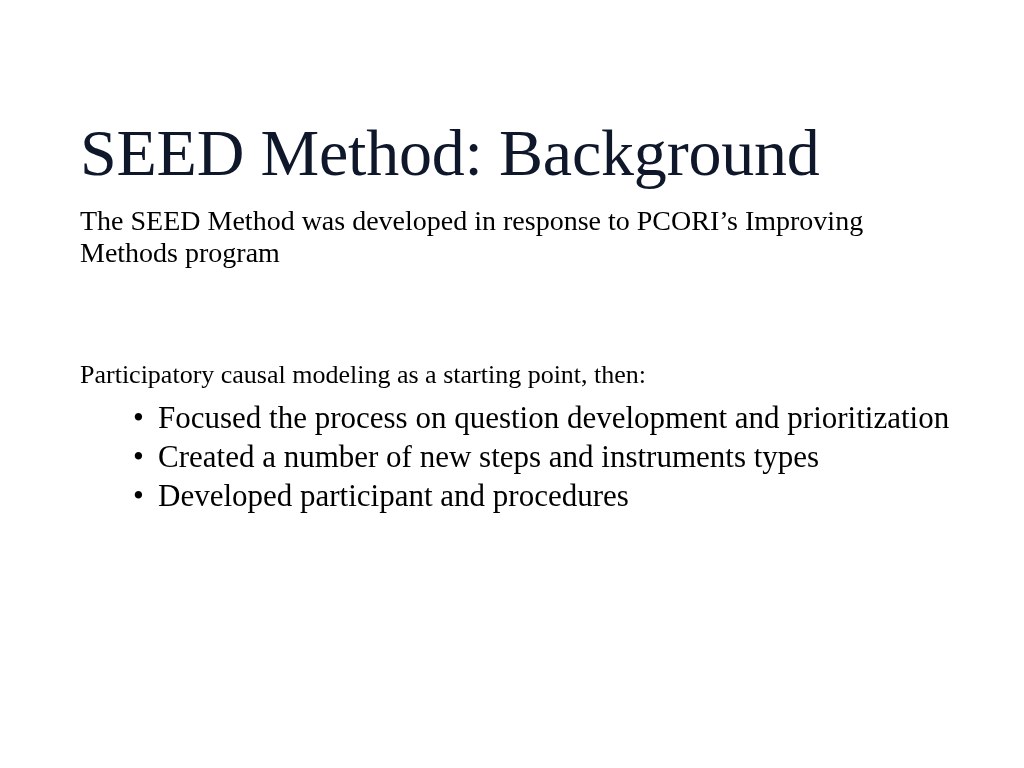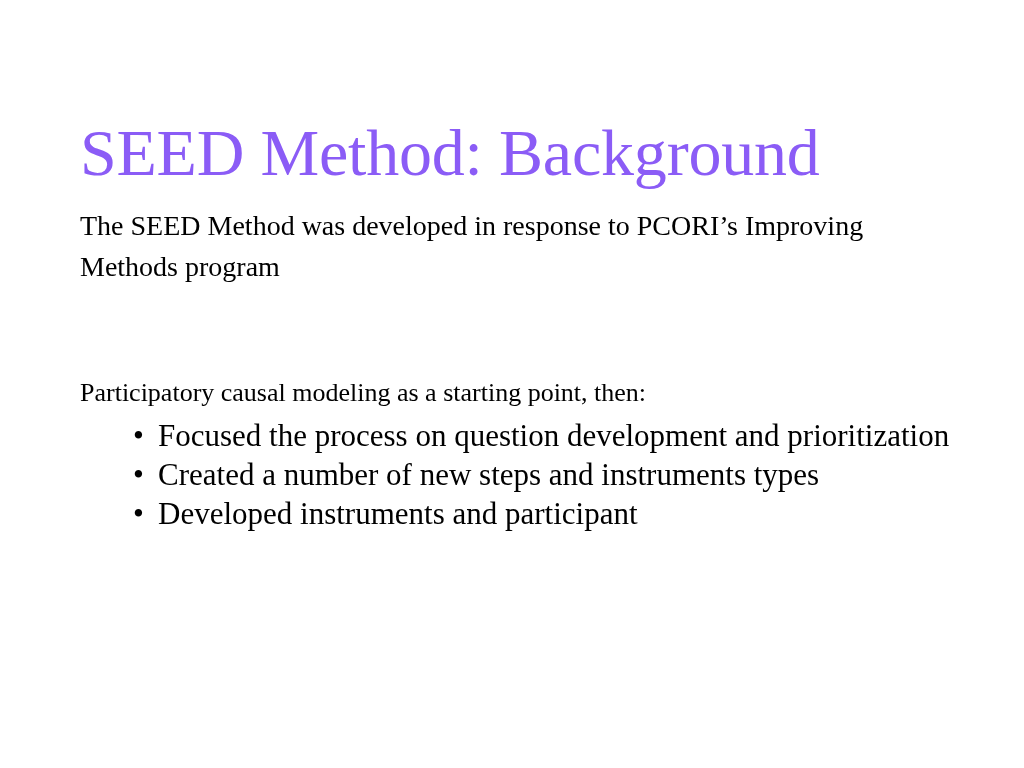--- a/index.html
+++ b/index.html
@@ -28,34 +28,34 @@
   .slide-title {
     position: absolute;
     left: 80px;
     top: 76px;
     width: 880px;
     font-size: 66px;
     line-height: 1.0;
     font-weight: normal;
     letter-spacing: -0.2px;
     white-space: nowrap;
-    color: #8b5cf6;
+    color: #0f172a;
   }
 
   
   .body-area {
     position: absolute;
     left: 80px;
     top: 205px;
     width: 880px;
   }
 
   .intro-para {
     font-size: 28px;
-    line-height: 41px;
+    line-height: 32px;
     width: 800px;
     margin: 0;
     color: #000000;
   }
 
   .lead-line {
     font-size: 26px;
     line-height: 34px;
     margin: 0;
     padding-top: 89px;
@@ -112,18 +112,18 @@
       <li class="bullet-item">
         <span class="bullet-marker">•</span>
         <span class="bullet-text">Focused the process on question development and prioritization</span>
       </li>
       <li class="bullet-item">
         <span class="bullet-marker">•</span>
         <span class="bullet-text">Created a number of new steps and instruments types</span>
       </li>
       <li class="bullet-item">
         <span class="bullet-marker">•</span>
-        <span class="bullet-text">Developed instruments and participant</span>
+        <span class="bullet-text">Developed participant and procedures</span>
       </li>
     </ul>
 
   </div>
 </div>
 
 </body></html>

